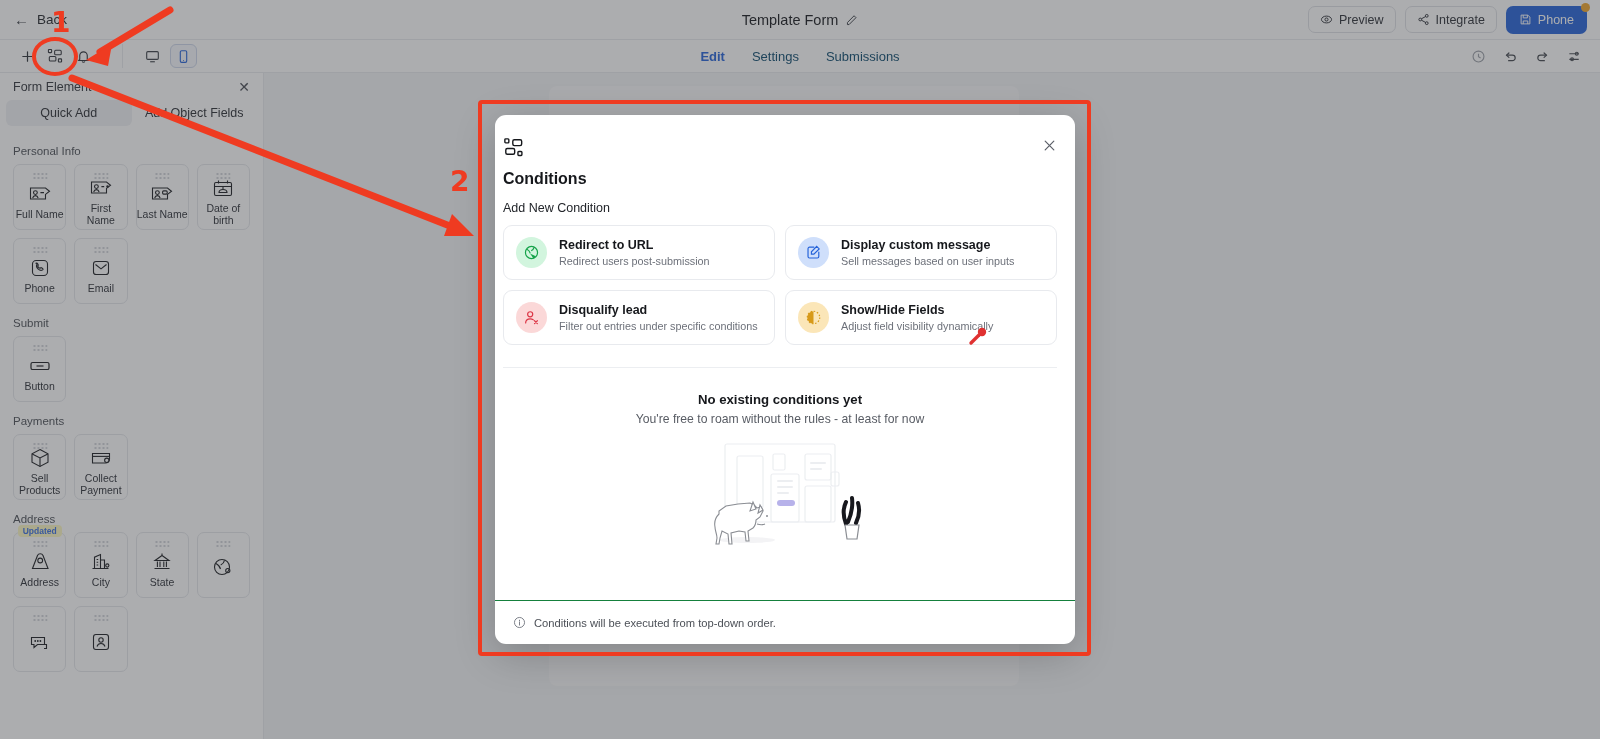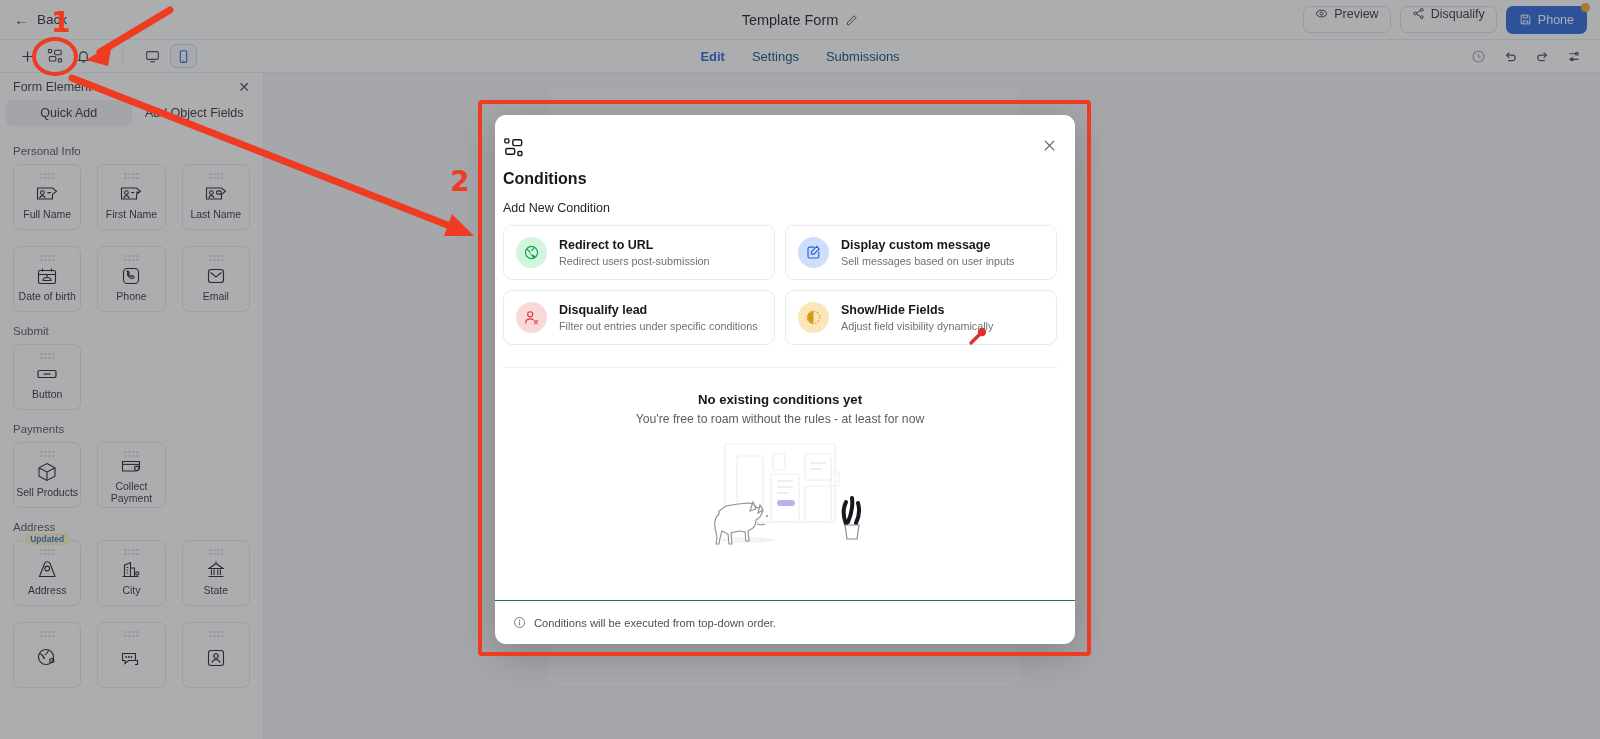--- a/index.html
+++ b/index.html
@@ -27,21 +27,21 @@
     display: flex; align-items: center; justify-content: center; gap: 7px;
     pointer-events: none;
   }
   .form-title { font-size: 14.5px; color: #16181c; font-weight: 400; }
   .pencil-ico { width: 13px; height: 13px; display: block; }
   .topbar-right {
     margin-left: auto; display: flex; align-items: center; gap: 9px;
     margin-right: 13px;
   }
   .btn-ghost {
-    display: flex; gap: 6px;
+    display: flex; align-items: center; gap: 6px;
     height: 27px; padding: 0 11px; border: 1px solid #dfe1e6; border-radius: 7px;
     background: #fff; font-size: 12.5px; color: #2c2f36; cursor: pointer;
   }
   .btn-primary {
     position: relative;
     display: flex; align-items: center; gap: 6px;
     height: 28px; padding: 0 13px; border-radius: 7px;
     background: #2563d9; color: #fff; font-size: 12.5px; cursor: pointer;
     border: none;
   }
@@ -94,21 +94,21 @@
   .lp-tabs { display: flex; height: 26px; margin: 0 6px; }
   .lp-tab {
     flex: 1; display: flex; align-items: center; justify-content: center;
     font-size: 12.5px; color: #2a2d33; cursor: pointer; border-radius: 6px;
   }
   .lp-tab.active { background: #f0f1f4; font-weight: 400; }
   .lp-body { padding: 6px 13px 0 13px; }
   .lp-group-title {
     font-size: 11.5px; color: #4c5057; margin: 13px 0 7px 0;
   }
-  .lp-grid { display: grid; grid-template-columns: repeat(3, 1fr); gap: 16px; }
+  .lp-grid { display: grid; grid-template-columns: repeat(4, 1fr); gap: 8px; }
   .lp-card {
     position: relative;
     height: 66px; border: 1px solid #e5e7eb; border-radius: 7px;
     background: #fff; display: flex; flex-direction: column;
     align-items: center; justify-content: center; gap: 2px; cursor: grab;
   }
   .lp-dots {
     position: absolute; top: 7px; left: 50%; transform: translateX(-50%);
     width: 15px; height: 7px;
     background-image: radial-gradient(#c9ccd2 0.8px, transparent 0.9px);
@@ -225,21 +225,21 @@
           </svg>
         <span>Preview</span>
       </div>
       <div class="btn-ghost">
         <svg width="13" height="13" viewBox="0 0 16 16" fill="none" stroke="#2c2f36" stroke-width="1.2">
             <circle cx="12" cy="3.5" r="1.7"></circle>
             <circle cx="4" cy="8" r="1.7"></circle>
             <circle cx="12" cy="12.5" r="1.7"></circle>
             <path d="M5.5 7.1L10.5 4.4M5.5 8.9l5 2.7"></path>
           </svg>
-        <span>Disqualify</span>
+        <span>Integrate</span>
       </div>
       <div class="btn-primary">
         <svg width="13" height="13" viewBox="0 0 16 16" fill="none" stroke="#fff" stroke-width="1.2">
             <path d="M2.6 2.6h8.3l2.5 2.5v8.3H2.6z"></path>
             <path d="M5.2 2.6v3.4h5.1V2.6M5.2 13.4v-3.6h5.6v3.6"></path>
           </svg>
         <span>Phone</span>
         <span class="save-badge"></span>
       </div>
     </div>

